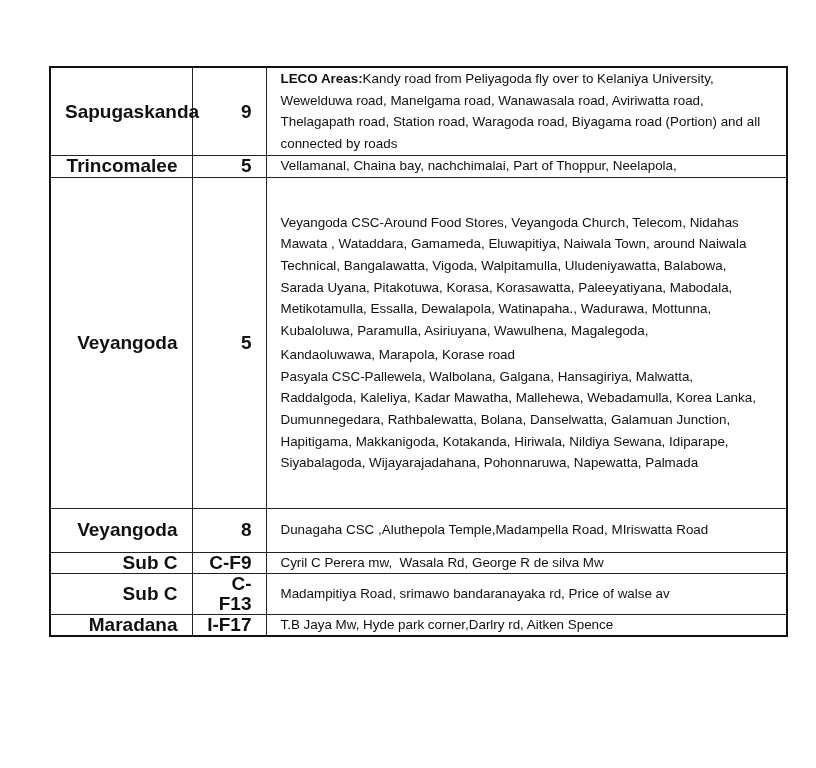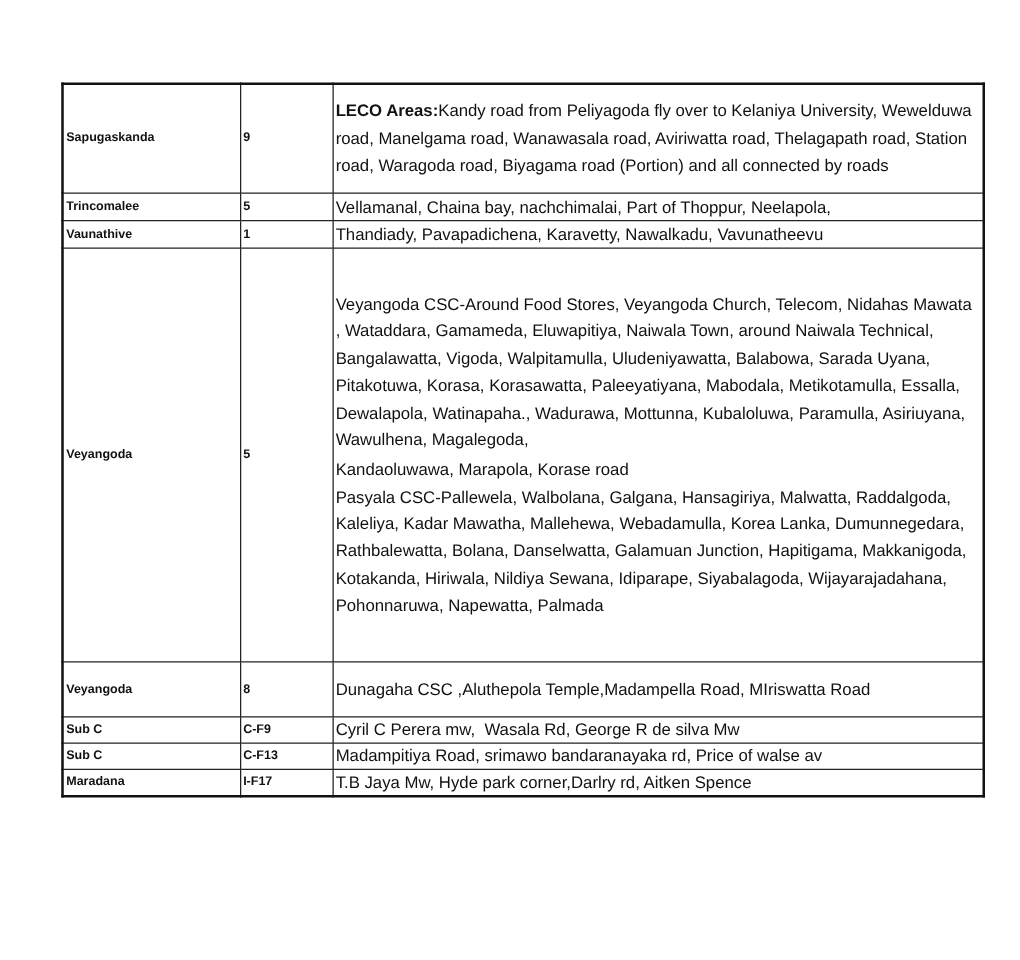--- a/index.html
+++ b/index.html
@@ -3,24 +3,24 @@
 <meta charset="utf-8">
 <style>
   html, body { margin: 0; padding: 0; background: #ffffff; }
   body { width: 816px; height: 768px; position: relative; overflow: hidden;
          font-family: "Liberation Sans", sans-serif; color: #111; }
   table.sheet {
     position: absolute; left: 49px; top: 66px; width: 739px;
     border-collapse: collapse; border: 2px solid #111;
     font-size: 13.4px; table-layout: fixed;
   }
-  table.sheet td { border: 1px solid #222; padding: 0 2px; vertical-align: middle; line-height: 21.7px; }
+  table.sheet td { border: 1px solid #222; padding: 0 14px; vertical-align: middle; line-height: 21.7px; }
   table.sheet col.c1 { width: 142px; }
   table.sheet col.c2 { width: 74px; }
-  td.area, td.feeder { text-align: left; font-weight: bold; font-size: 10px; }
+  td.area, td.feeder { text-align: right; font-weight: bold; font-size: 19px; }
   td.loc { text-align: left; }
   td.bottom { vertical-align: bottom; }
   .lbl { font-weight: bold; }
   tr.r1 td { height: 86px; }
   tr.r2 td, tr.r3 td { height: 21px; line-height: 20px; }
   tr.r4 td { height: 42px; }
   tr.r5 td { height: 330px; margin-left: 18px; }
   tr.r6 td { height: 43px; }
   tr.r7 td, tr.r8 td, tr.r9 td { height: 20px; line-height: 20px; }
   .para { display: block; }
@@ -37,25 +37,20 @@
   <tbody>
     <tr class="r1">
       <td class="area">Sapugaskanda</td>
       <td class="feeder">9</td>
       <td class="loc"><span class="lbl">LECO Areas:</span><span>Kandy road from Peliyagoda fly over to Kelaniya University, Wewelduwa road, Manelgama road, Wanawasala road, Aviriwatta road, Thelagapath road, Station road, Waragoda road, Biyagama road (Portion) and all connected by roads</span></td>
     </tr>
     <tr class="r2">
       <td class="area">Trincomalee</td>
       <td class="feeder">5</td>
       <td class="loc">Vellamanal, Chaina bay, nachchimalai, Part of Thoppur, Neelapola,</td>
-    </tr>
-    <tr class="r3">
-      <td class="area">Vaunathive</td>
-      <td class="feeder">1</td>
-      <td class="loc">Thandiady, Pavapadichena, Karavetty, Nawalkadu, Vavunatheevu</td>
     </tr>
     <tr class="r5">
       <td class="area">Veyangoda</td>
       <td class="feeder">5</td>
       <td class="loc">
         <span class="para">Veyangoda CSC-Around Food Stores, Veyangoda Church, Telecom, Nidahas Mawata , Wataddara, Gamameda, Eluwapitiya, Naiwala Town, around Naiwala Technical, Bangalawatta, Vigoda, Walpitamulla, Uludeniyawatta, Balabowa, Sarada Uyana, Pitakotuwa, Korasa, Korasawatta, Paleeyatiyana, Mabodala, Metikotamulla, Essalla, Dewalapola, Watinapaha., Wadurawa, Mottunna, Kubaloluwa, Paramulla, Asiriuyana, Wawulhena, Magalegoda,</span>
         <span class="para" style="margin-top:2px">Kandaoluwawa, Marapola, Korase road</span>
         <span class="para">Pasyala CSC-Pallewela, Walbolana, Galgana, Hansagiriya, Malwatta, Raddalgoda, Kaleliya, Kadar Mawatha, Mallehewa, Webadamulla, Korea Lanka, Dumunnegedara, Rathbalewatta, Bolana, Danselwatta, Galamuan Junction, Hapitigama, Makkanigoda, Kotakanda, Hiriwala, Nildiya Sewana, Idiparape, Siyabalagoda, Wijayarajadahana, Pohonnaruwa, Napewatta, Palmada</span>
       </td>
     </tr>

